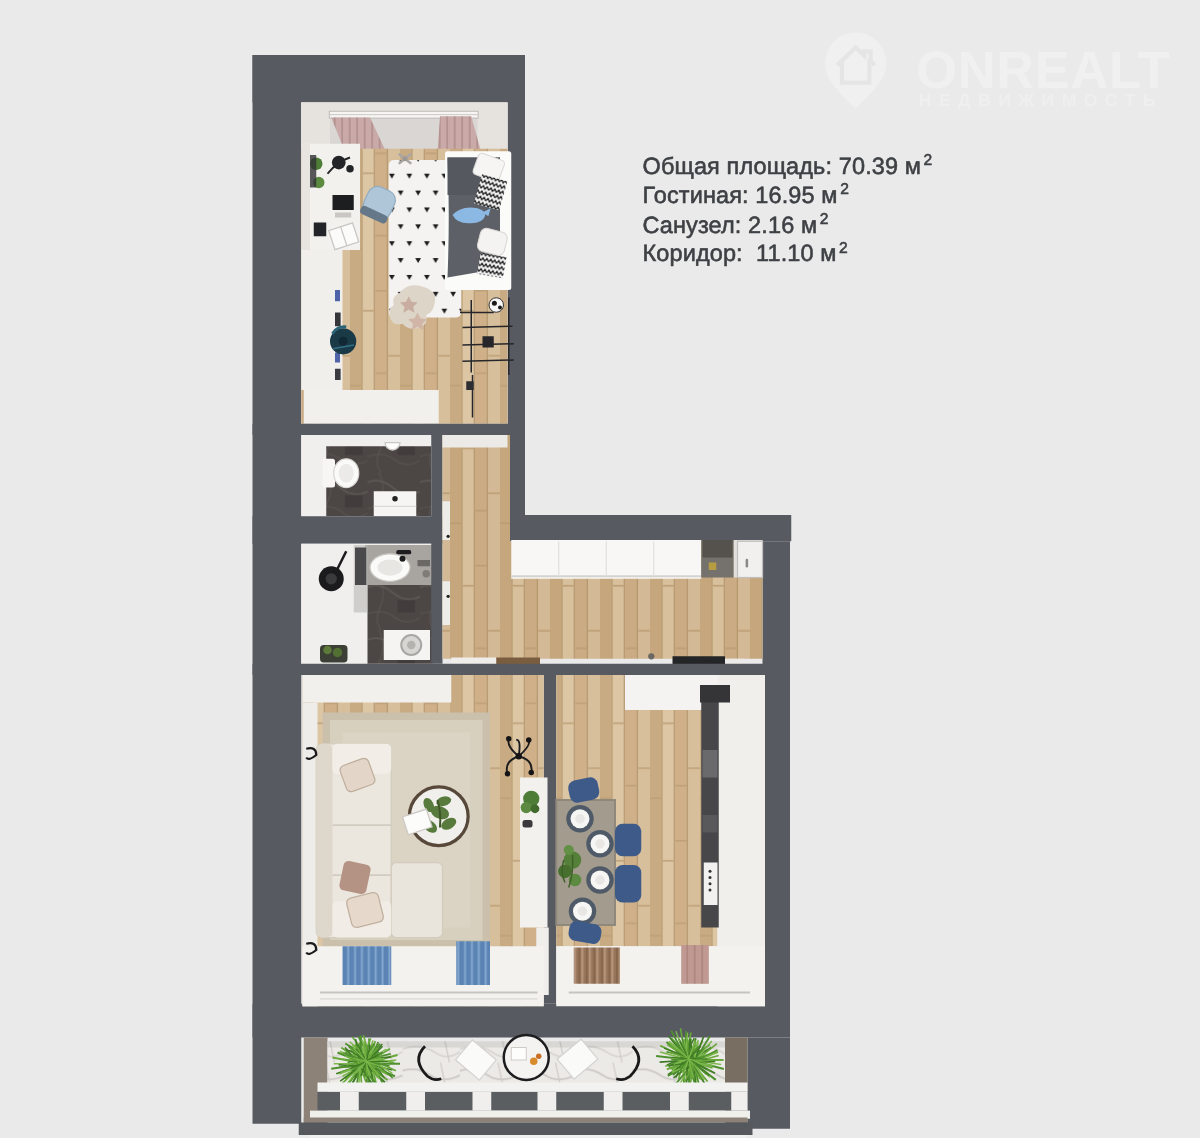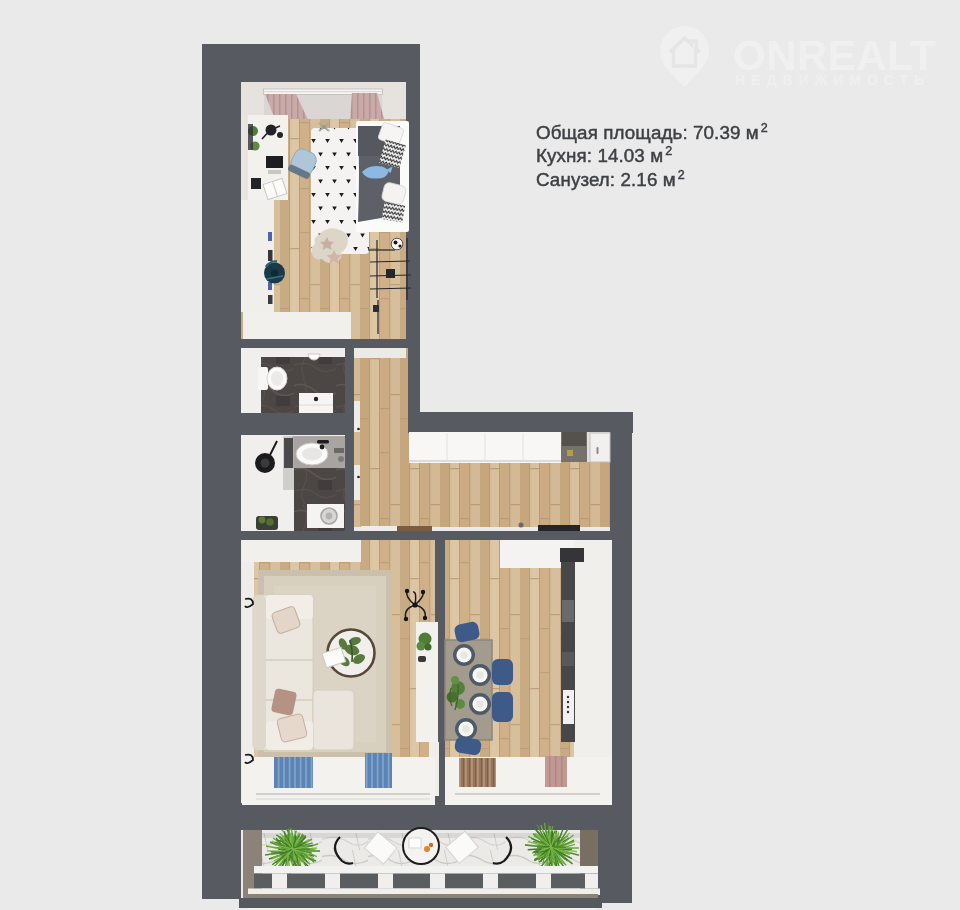--- a/index.html
+++ b/index.html
@@ -1,19 +1,19 @@
 <!DOCTYPE html>
 <html><head>
 <meta charset="utf-8">
 <style>
   html,body{margin:0;padding:0;}
   body{width:960px;height:910px;overflow:hidden;background:#eaeaea;font-family:"Liberation Sans",sans-serif;}
   #stage{position:relative;width:960px;height:910px;}
   svg{position:absolute;left:0;top:0;}
-  #areas{position:absolute;left:536px;top:121px;color:#3e4044;font-size:18.8px;line-height:23.45px;letter-spacing:0.1px;-webkit-text-stroke:0.45px #3e4044;}
+  #areas{position:absolute;left:514px;top:121px;color:#3e4044;font-size:18.8px;line-height:23.45px;letter-spacing:0.1px;-webkit-text-stroke:0.45px #3e4044;}
   #areas sup{font-size:12.5px;line-height:0;vertical-align:baseline;position:relative;top:-7px;left:2px;}
 </style>
 </head>
 <body>
 <div id="stage">
 <svg width="960" height="910" viewBox="0 0 960 910">
 <defs>
   <pattern id="wood" width="40" height="110" patternUnits="userSpaceOnUse">
     <rect width="40" height="110" fill="#d2b893"></rect>
     <rect x="0" width="9" height="110" fill="#c9ab83"></rect>
@@ -531,16 +531,17 @@
   <rect x="243" y="894" width="355" height="4" fill="#8c8277"></rect>
 
   <rect x="239" y="898" width="363" height="10" fill="#55585c"></rect>
 
   <rect x="248" y="908" width="349" height="2.5" fill="#f0f0ee"></rect>
 </g>
 </svg>
 
 <div id="areas">
   <div>Общая площадь: 70.39 м<sup>2</sup></div>
-  <div>Кухня: 14.03 м<sup>2</sup></div>
+  <div>Гостиная: 16.95 м<sup>2</sup></div>
   <div>Санузел: 2.16 м<sup>2</sup></div>
+  <div>Коридор:&nbsp; 11.10 м<sup>2</sup></div>
 </div>
 </div>
 
 </body></html>

